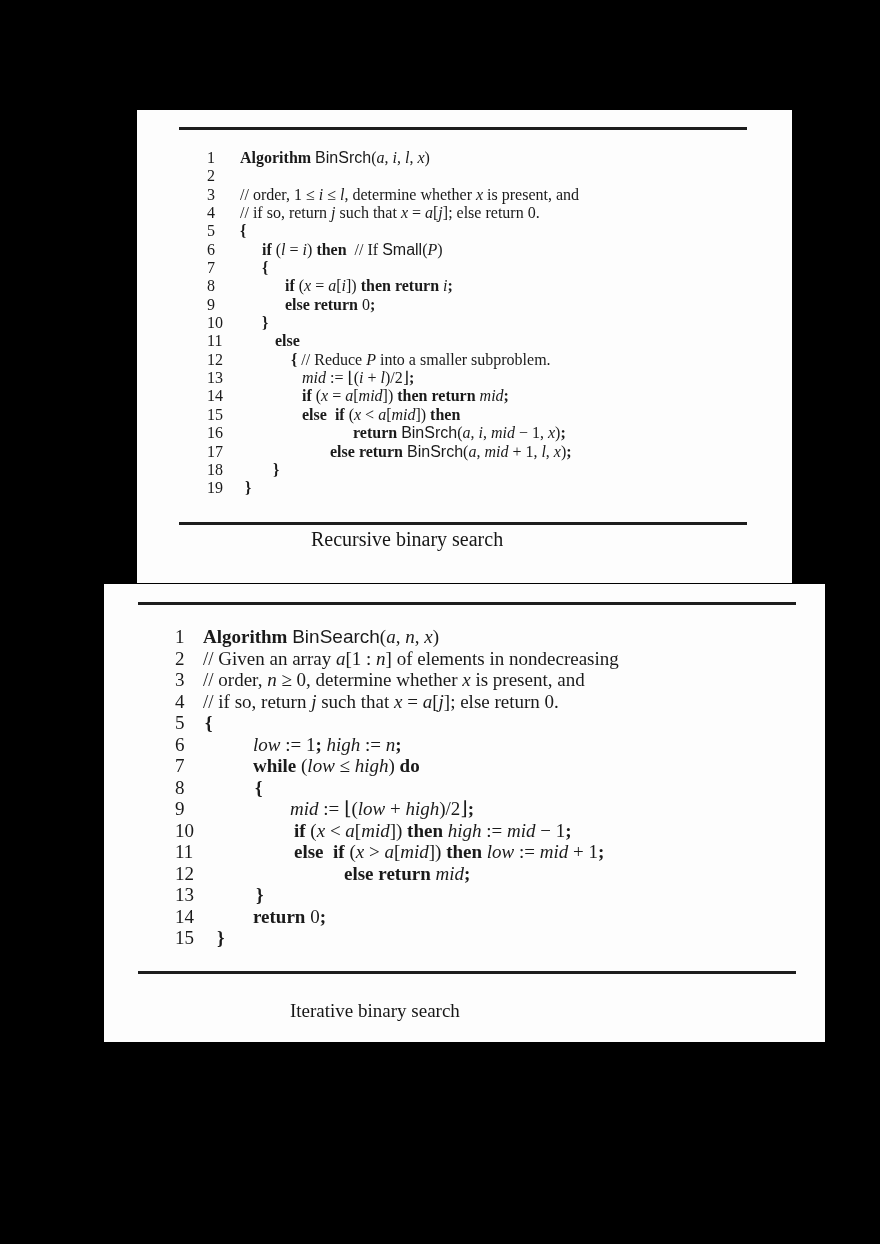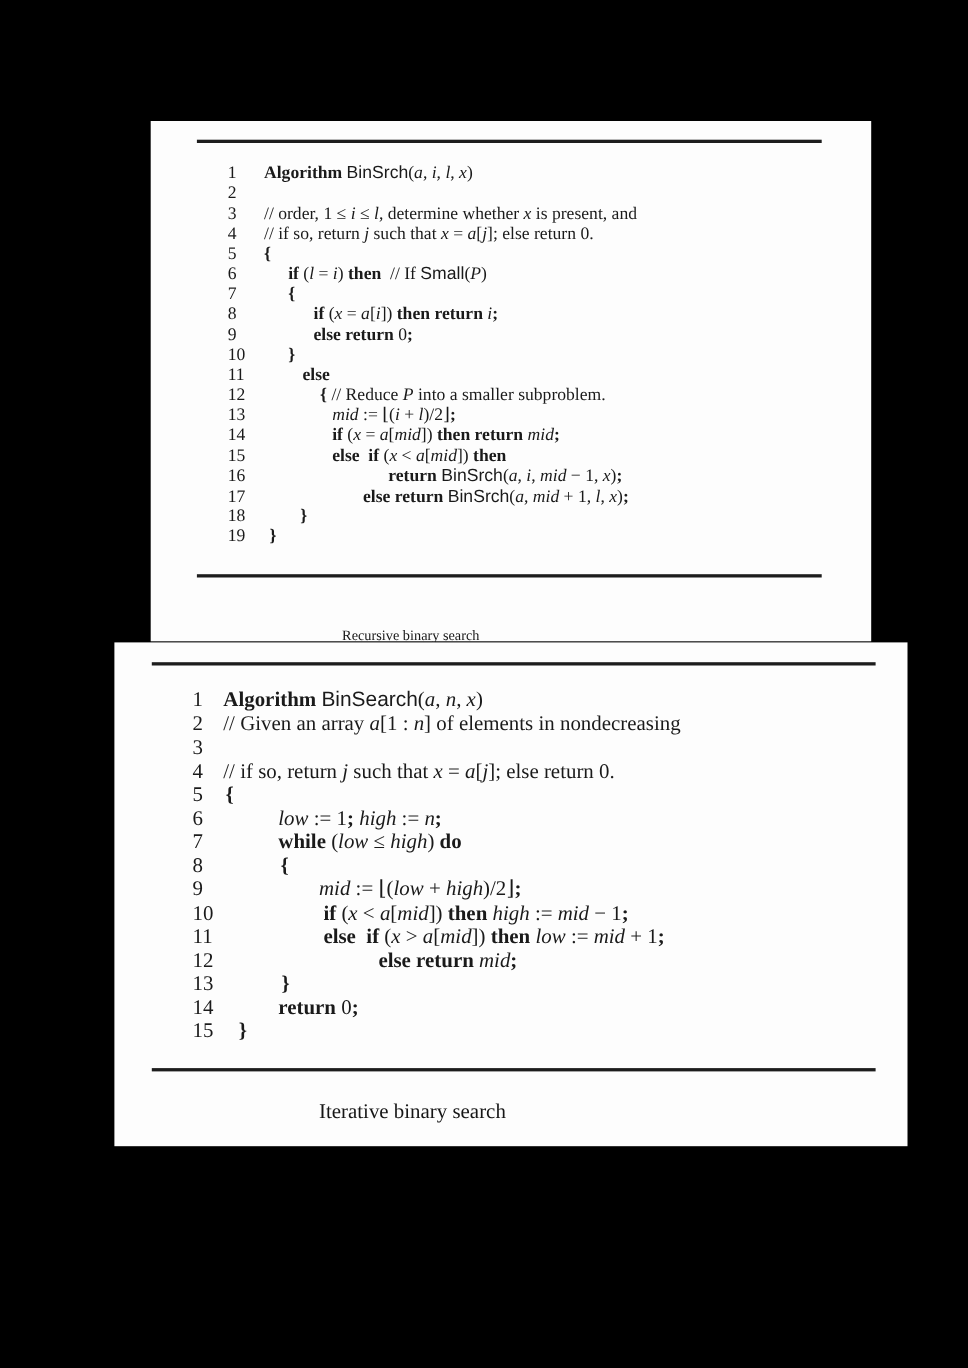--- a/index.html
+++ b/index.html
@@ -65,21 +65,21 @@
   
   .k { font-weight: bold; }
   .v { font-style: italic; }
   .s { font-family: "Liberation Sans", "DejaVu Sans", sans-serif; }
   .r { }
   .caption {
     position: absolute;
     color: #161616;
     white-space: pre;
   }
-  .panel-recursive .caption { top: 460px; left: 174px; font-size: 13px; }
+  .panel-recursive .caption { top: 418px; left: 174px; font-size: 20px; }
   .panel-iterative .caption { top: 416px; left: 186px; font-size: 19px; }
 </style>
 </head>
 <body style="background: rgb(0, 0, 0);">
 
 <div class="stage">
 
   <div class="panel panel-recursive" style="background: rgb(253, 253, 253); color: rgb(26, 26, 26);">
     <div class="rule rule-top"></div>
     <div class="listing">
@@ -105,21 +105,21 @@
       </div>
     <div class="rule rule-bottom"></div>
     <div class="caption">Recursive binary search</div>
   </div>
 
   <div class="panel panel-iterative" style="background: rgb(253, 253, 253); color: rgb(26, 26, 26);">
     <div class="rule rule-top"></div>
     <div class="listing">
         <div class="code-line"><span class="num">1</span><span class="code" style="left: 99px;"><span class="k">Algorithm </span><span class="s">BinSearch</span><span class="r">(</span><span class="v">a</span><span class="r">, </span><span class="v">n</span><span class="r">, </span><span class="v">x</span><span class="r">)</span></span></div>
         <div class="code-line"><span class="num">2</span><span class="code" style="left: 99px;"><span class="r">// Given an array </span><span class="v">a</span><span class="r">[1 : </span><span class="v">n</span><span class="r">] of elements in nondecreasing</span></span></div>
-        <div class="code-line"><span class="num">3</span></div>
+        <div class="code-line"><span class="num">3</span><span class="code" style="left: 99px;"><span class="r">// order, </span><span class="v">n</span><span class="r"> ≥ 0, determine whether </span><span class="v">x</span><span class="r"> is present, and</span></span></div>
         <div class="code-line"><span class="num">4</span><span class="code" style="left: 99px;"><span class="r">// if so, return </span><span class="v">j</span><span class="r"> such that </span><span class="v">x</span><span class="r"> = </span><span class="v">a</span><span class="r">[</span><span class="v">j</span><span class="r">]; else return 0.</span></span></div>
         <div class="code-line"><span class="num">5</span><span class="code" style="left: 101px;"><span class="k">{</span></span></div>
         <div class="code-line"><span class="num">6</span><span class="code" style="left: 149px;"><span class="v">low</span><span class="r"> := 1</span><span class="k">; </span><span class="v">high</span><span class="r"> := </span><span class="v">n</span><span class="k">;</span></span></div>
         <div class="code-line"><span class="num">7</span><span class="code" style="left: 149px; font-family: Liberation Serif, serif;"><span class="k">while </span><span class="r">(</span><span class="v">low</span><span class="r"> ≤ </span><span class="v">high</span><span class="r">) </span><span class="k">do</span></span></div>
         <div class="code-line"><span class="num">8</span><span class="code" style="left: 151px;"><span class="k">{</span></span></div>
         <div class="code-line"><span class="num">9</span><span class="code" style="left: 186px;"><span class="v">mid</span><span class="r"> := ⌊(</span><span class="v">low</span><span class="r"> + </span><span class="v">high</span><span class="r">)/2⌋</span><span class="k">;</span></span></div>
         <div class="code-line"><span class="num">10</span><span class="code" style="left: 190px;"><span class="k">if </span><span class="r">(</span><span class="v">x</span><span class="r"> &lt; </span><span class="v">a</span><span class="r">[</span><span class="v">mid</span><span class="r">]) </span><span class="k">then </span><span class="v">high</span><span class="r"> := </span><span class="v">mid</span><span class="r"> − 1</span><span class="k">;</span></span></div>
         <div class="code-line"><span class="num">11</span><span class="code" style="left: 190px;"><span class="k">else  if </span><span class="r">(</span><span class="v">x</span><span class="r"> &gt; </span><span class="v">a</span><span class="r">[</span><span class="v">mid</span><span class="r">]) </span><span class="k">then </span><span class="v">low</span><span class="r"> := </span><span class="v">mid</span><span class="r"> + 1</span><span class="k">;</span></span></div>
         <div class="code-line"><span class="num">12</span><span class="code" style="left: 240px;"><span class="k">else return </span><span class="v">mid</span><span class="k">;</span></span></div>
         <div class="code-line"><span class="num">13</span><span class="code" style="left: 152px;"><span class="k">}</span></span></div>

